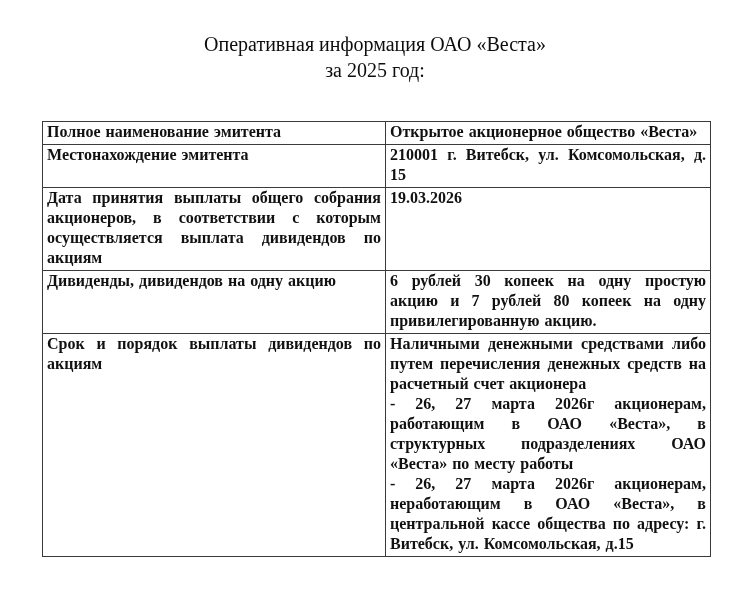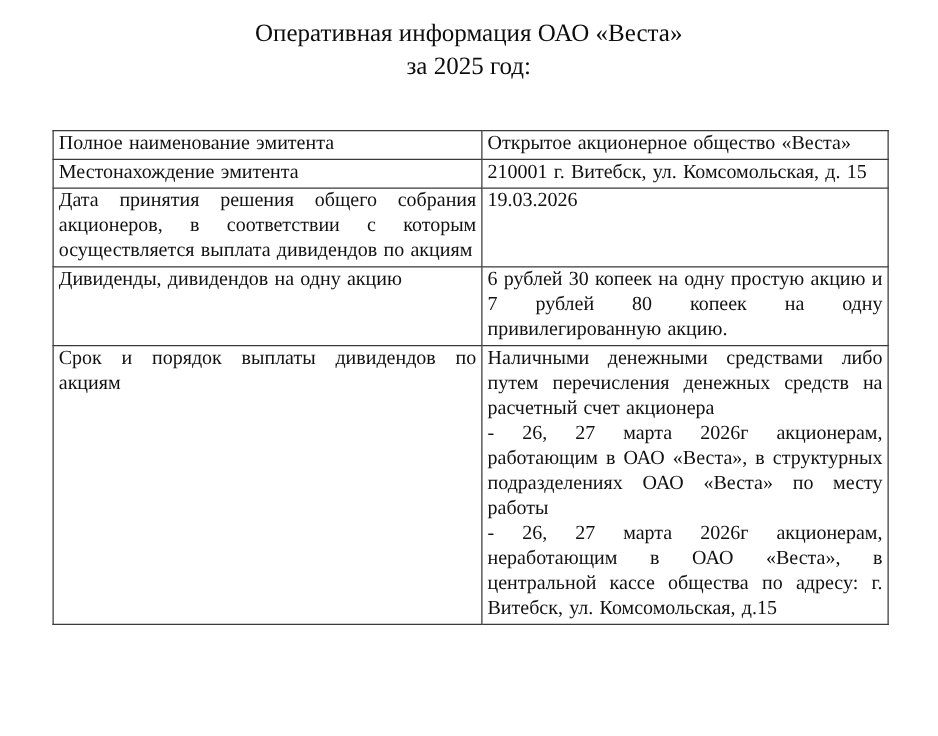--- a/index.html
+++ b/index.html
@@ -7,35 +7,36 @@
     width: 750px;
     height: 589px;
     background: #ffffff;
     font-family: "Liberation Serif", "DejaVu Serif", serif;
     color: #000000;
     overflow: hidden;
   }
   .page {
     width: 710px;
     height: 589px;
-    padding-top: 14px;
+    padding-top: 31px;
   }
   .title {
     width: 666px;
     margin: 0 42px;
     text-align: center;
     font-size: 20px;
     line-height: 26px;
     color: #0d0d0d;
   }
   table.info-table {
     margin: 38px 0 4px 42px;
     width: 668px;
     border-collapse: collapse;
     table-layout: fixed;
+    font-weight: bold;
   }
   col.c1 { width: 343px; }
   col.c2 { width: 325px; }
   td {
     border: 1px solid #3a3a3a;
     vertical-align: top;
     font-size: 16px;
     line-height: 20px;
     padding: 0px 4px 2px 4px;
     text-align: justify;
@@ -63,21 +64,21 @@
     <tbody>
       <tr class="r1">
         <td>Полное наименование эмитента</td>
         <td>Открытое акционерное общество «Веста»</td>
       </tr>
       <tr class="r2">
         <td>Местонахождение эмитента</td>
         <td>210001 г. Витебск, ул. Комсомольская, д. 15</td>
       </tr>
       <tr>
-        <td>Дата принятия решения общего собрания акционеров, в соответствии с которым осуществляется выплата дивидендов по акциям</td>
+        <td>Дата принятия выплаты общего собрания акционеров, в соответствии с которым осуществляется выплата дивидендов по акциям</td>
         <td>19.03.2026</td>
       </tr>
       <tr>
         <td>Дивиденды, дивидендов на одну акцию</td>
         <td>6 рублей 30 копеек на одну простую акцию и 7 рублей 80 копеек на одну привилегированную акцию.</td>
       </tr>
       <tr>
         <td>Срок и порядок выплаты дивидендов по акциям</td>
         <td>
           <p>Наличными денежными средствами либо путем перечисления денежных средств на расчетный счет акционера</p>

